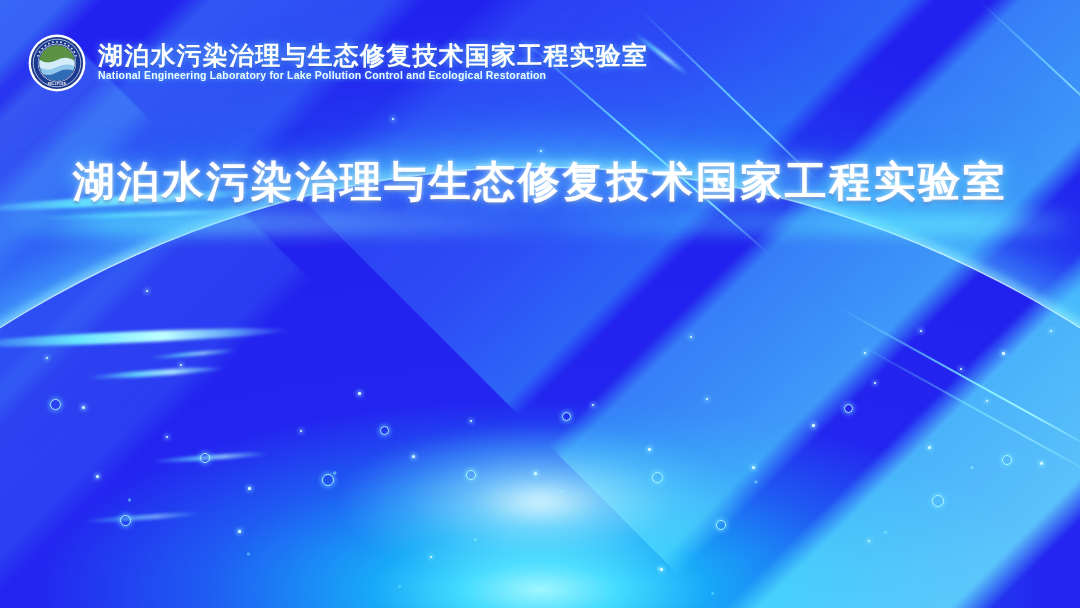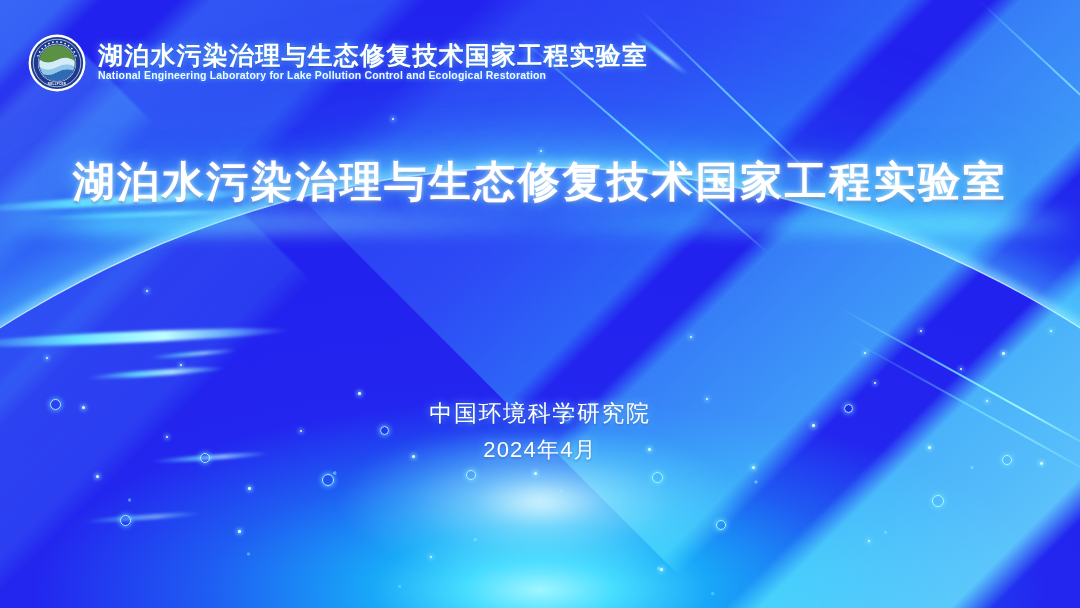--- a/index.html
+++ b/index.html
@@ -452,18 +452,14 @@
       <div class="org-cn">湖泊水污染治理与生态修复技术国家工程实验室</div>
       <div class="org-en">National Engineering Laboratory for Lake Pollution Control and Ecological Restoration</div>
     </div>
   </div>
 
   <div class="titles">
     <div class="title-glow-bar"></div>
     <div class="title-line1">湖泊水污染治理与生态修复技术国家工程实验室</div>
   </div>
 
-  <div class="subtitle">
-    <div class="sub-org">中国环境科学研究院</div>
-    <div class="sub-date">2024年4月</div>
-  </div>
 
 </div>
 
 </body></html>

